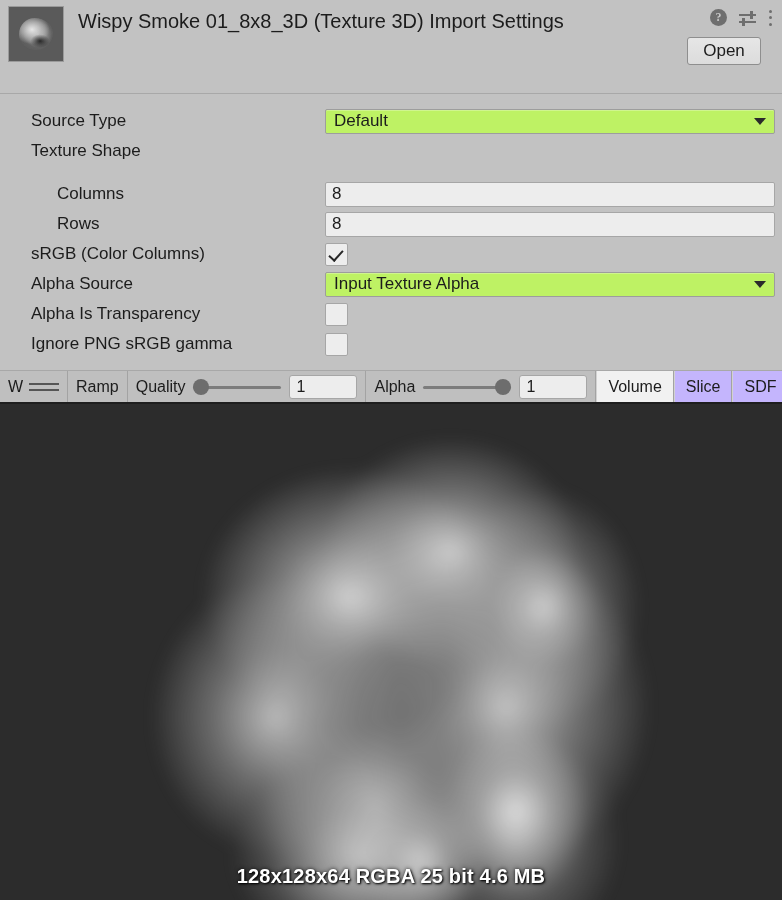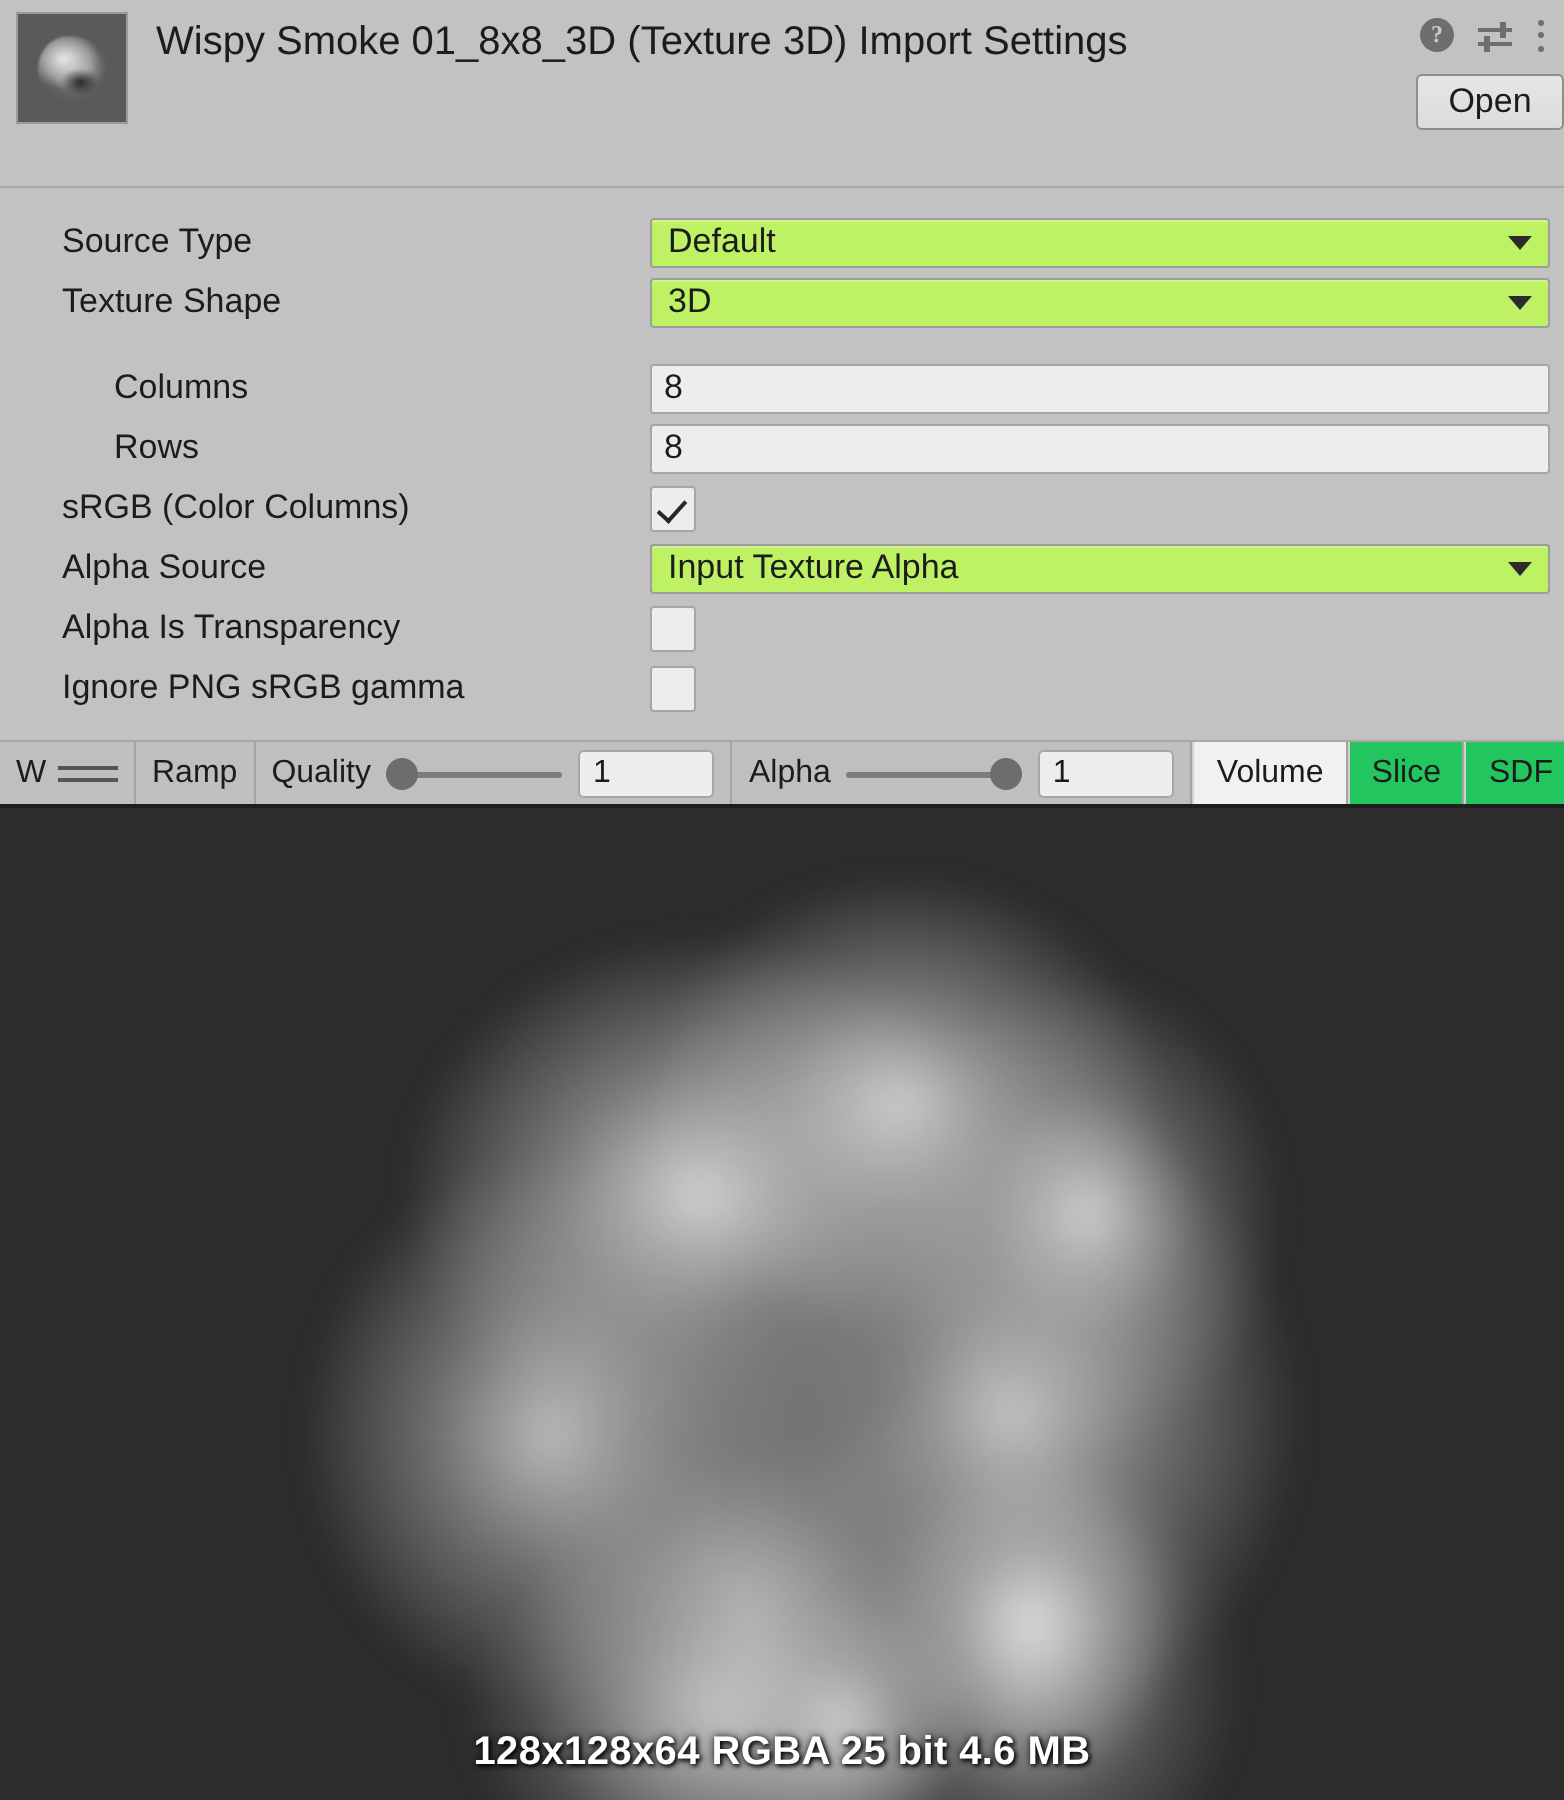--- a/index.html
+++ b/index.html
@@ -122,21 +122,21 @@
   }
   .icon-kebab span {
     width: 3px;
     height: 3px;
     border-radius: 50%;
     background: #6e6e6e;
     display: block;
   }
   .open-btn {
     position: absolute;
-    right: 0;
+    right: 21px;
     top: 37px;
     min-width: 74px;
     height: 28px;
     padding: 0 13px;
     font-size: 17px;
     color: #1c1c1c;
     background: linear-gradient(#e6e6e6, #dcdcdc);
     border: 1px solid #8e8e8e;
     border-radius: 3px;
     box-sizing: border-box;
@@ -336,21 +336,21 @@
     font-size: 16px;
     cursor: text;
   }
   .tb-tab {
     display: flex;
     align-items: center;
     justify-content: center;
     padding: 0 11px;
     font-size: 16px;
     color: #1c1c1c;
-    background: #22c55e;
+    background: #c4b5fd;
     border-right: 1px solid #a3a3a3;
     border-left: 1px solid #d2d2d2;
     box-sizing: border-box;
     cursor: default;
     white-space: nowrap;
   }
   .tb-tab.active {
     background: #f1f1f1;
   }
 
@@ -444,26 +444,20 @@
       <div class="row-field">
         <div class="dropdown">
           <span>Default</span>
           <span class="caret"></span>
         </div>
       </div>
     </div>
 
     <div class="row">
       <div class="row-label">Texture Shape</div>
-      <div class="row-field">
-        <div class="dropdown">
-          <span>3D</span>
-          <span class="caret"></span>
-        </div>
-      </div>
     </div>
 
     <div class="row gap-top">
       <div class="row-label indent">Columns</div>
       <div class="row-field">
         <div class="textfield">8</div>
       </div>
     </div>
 
     <div class="row">

